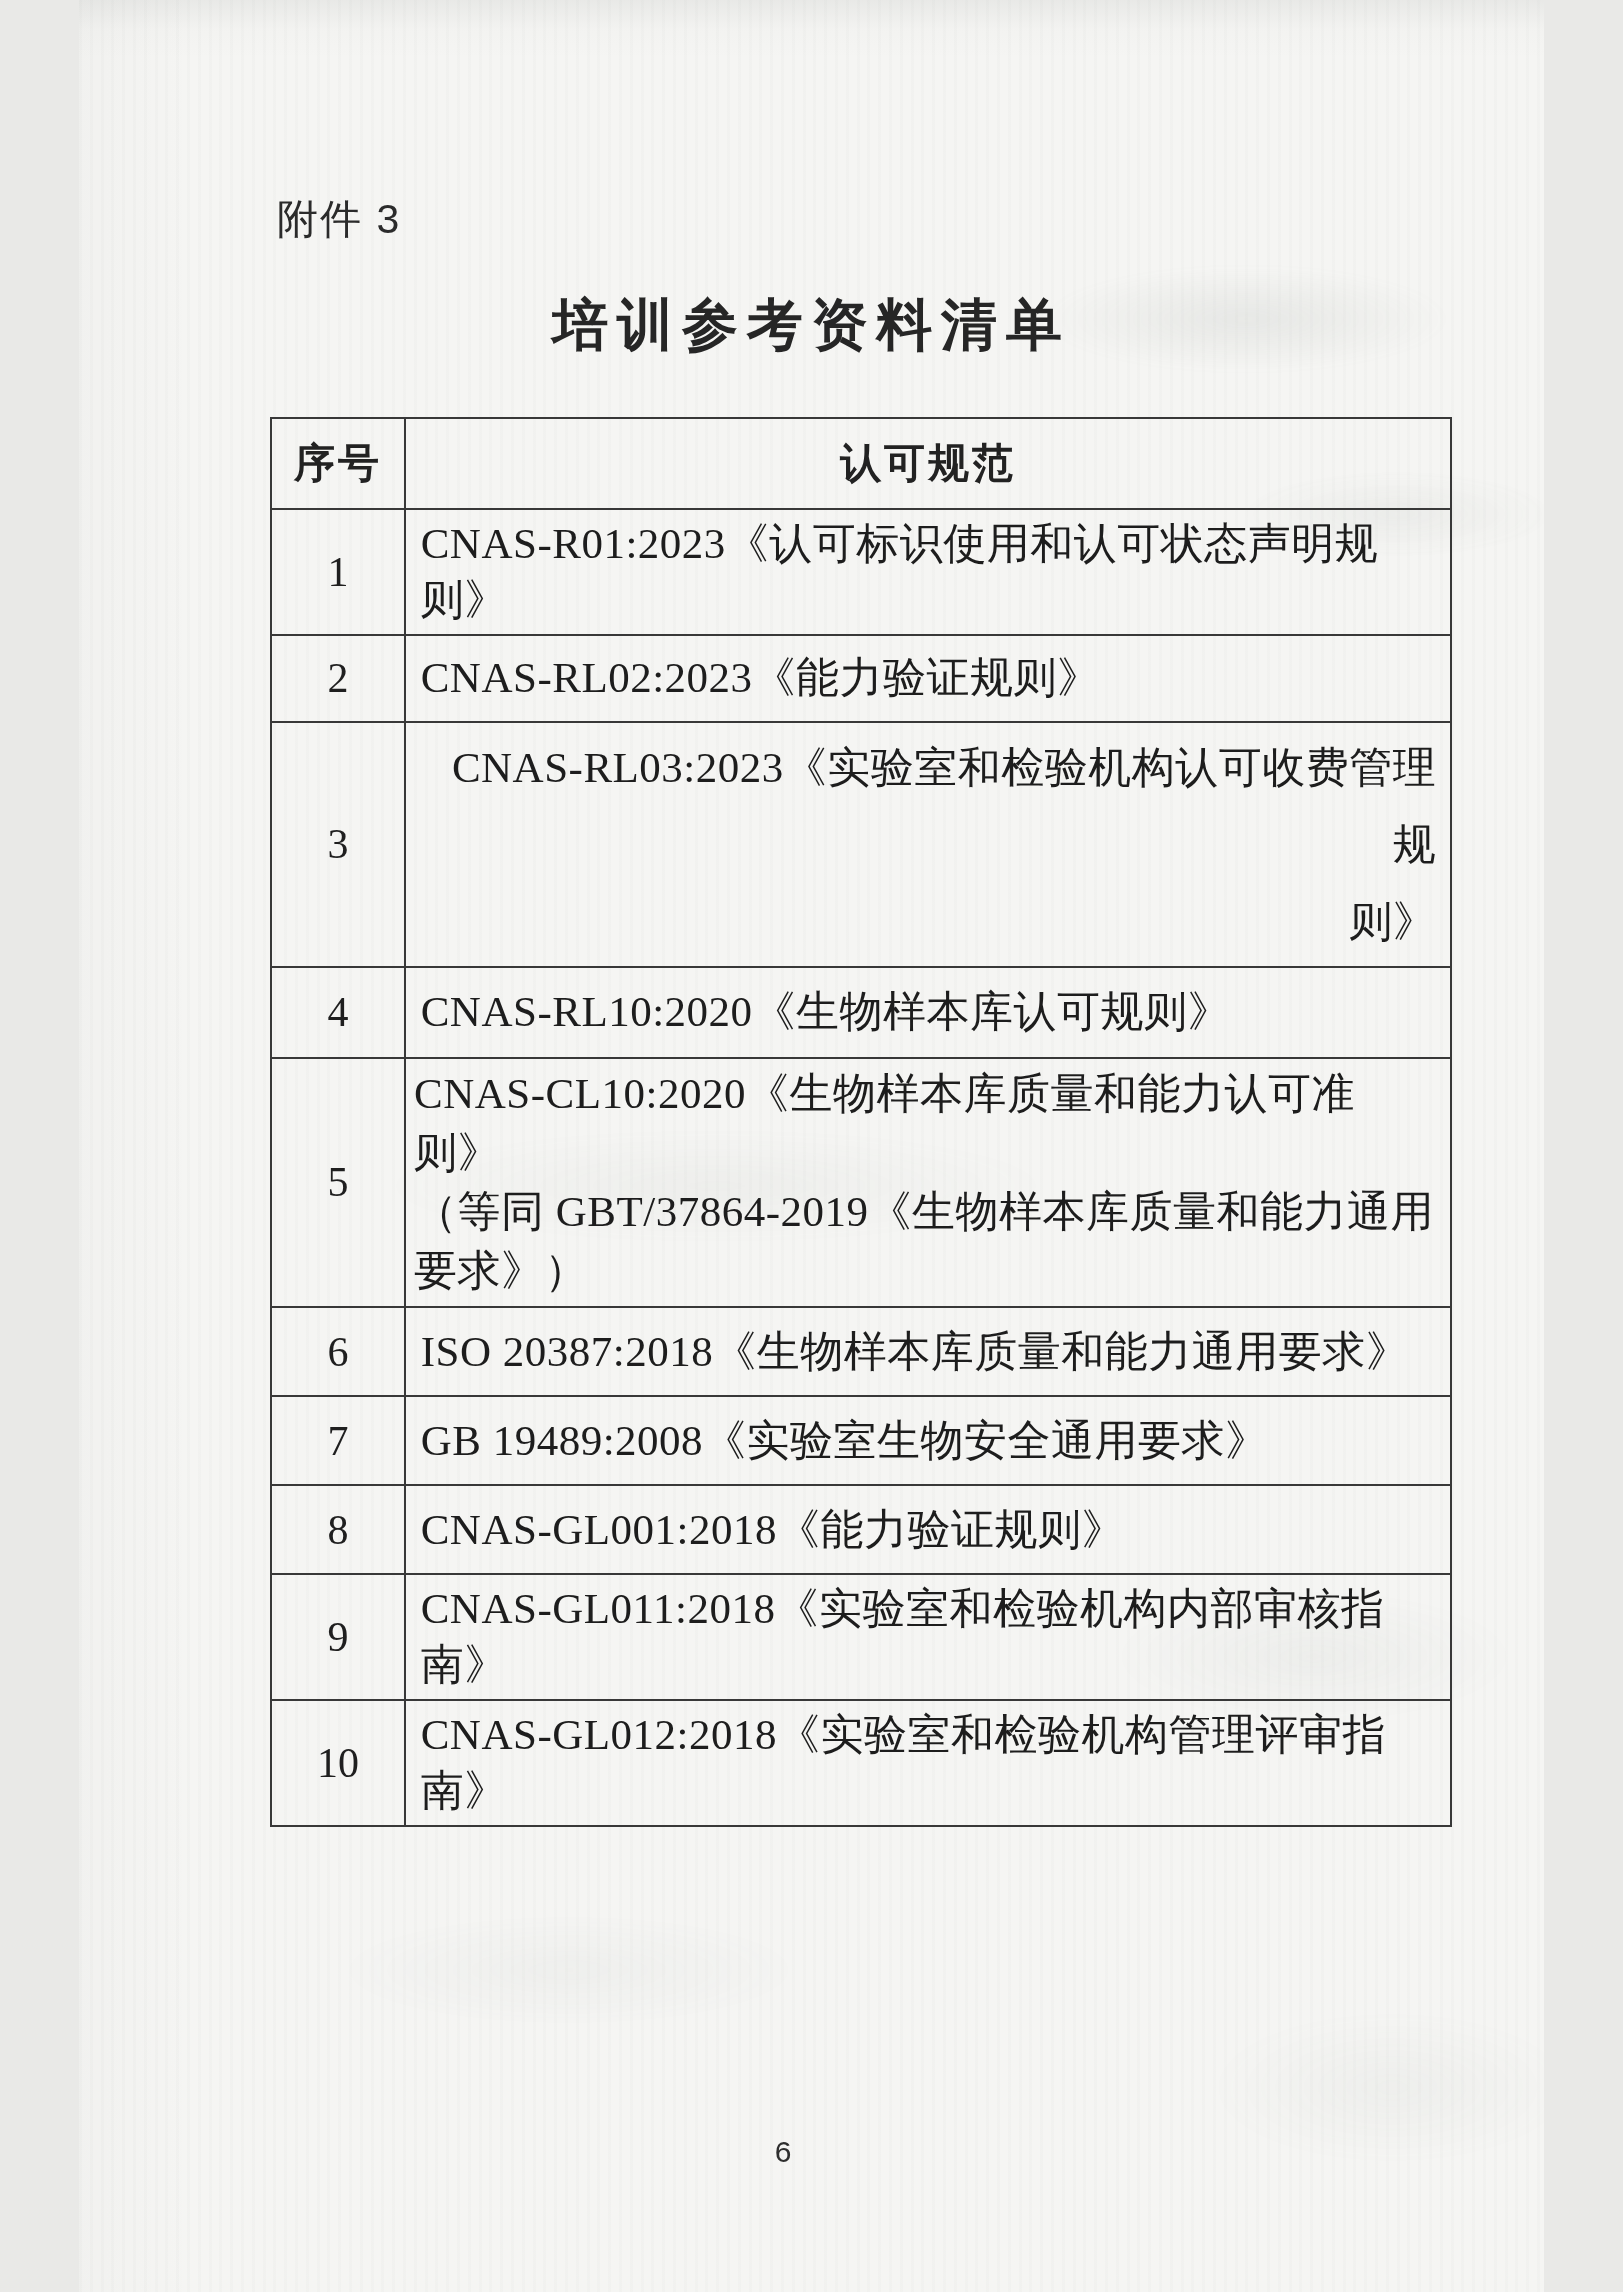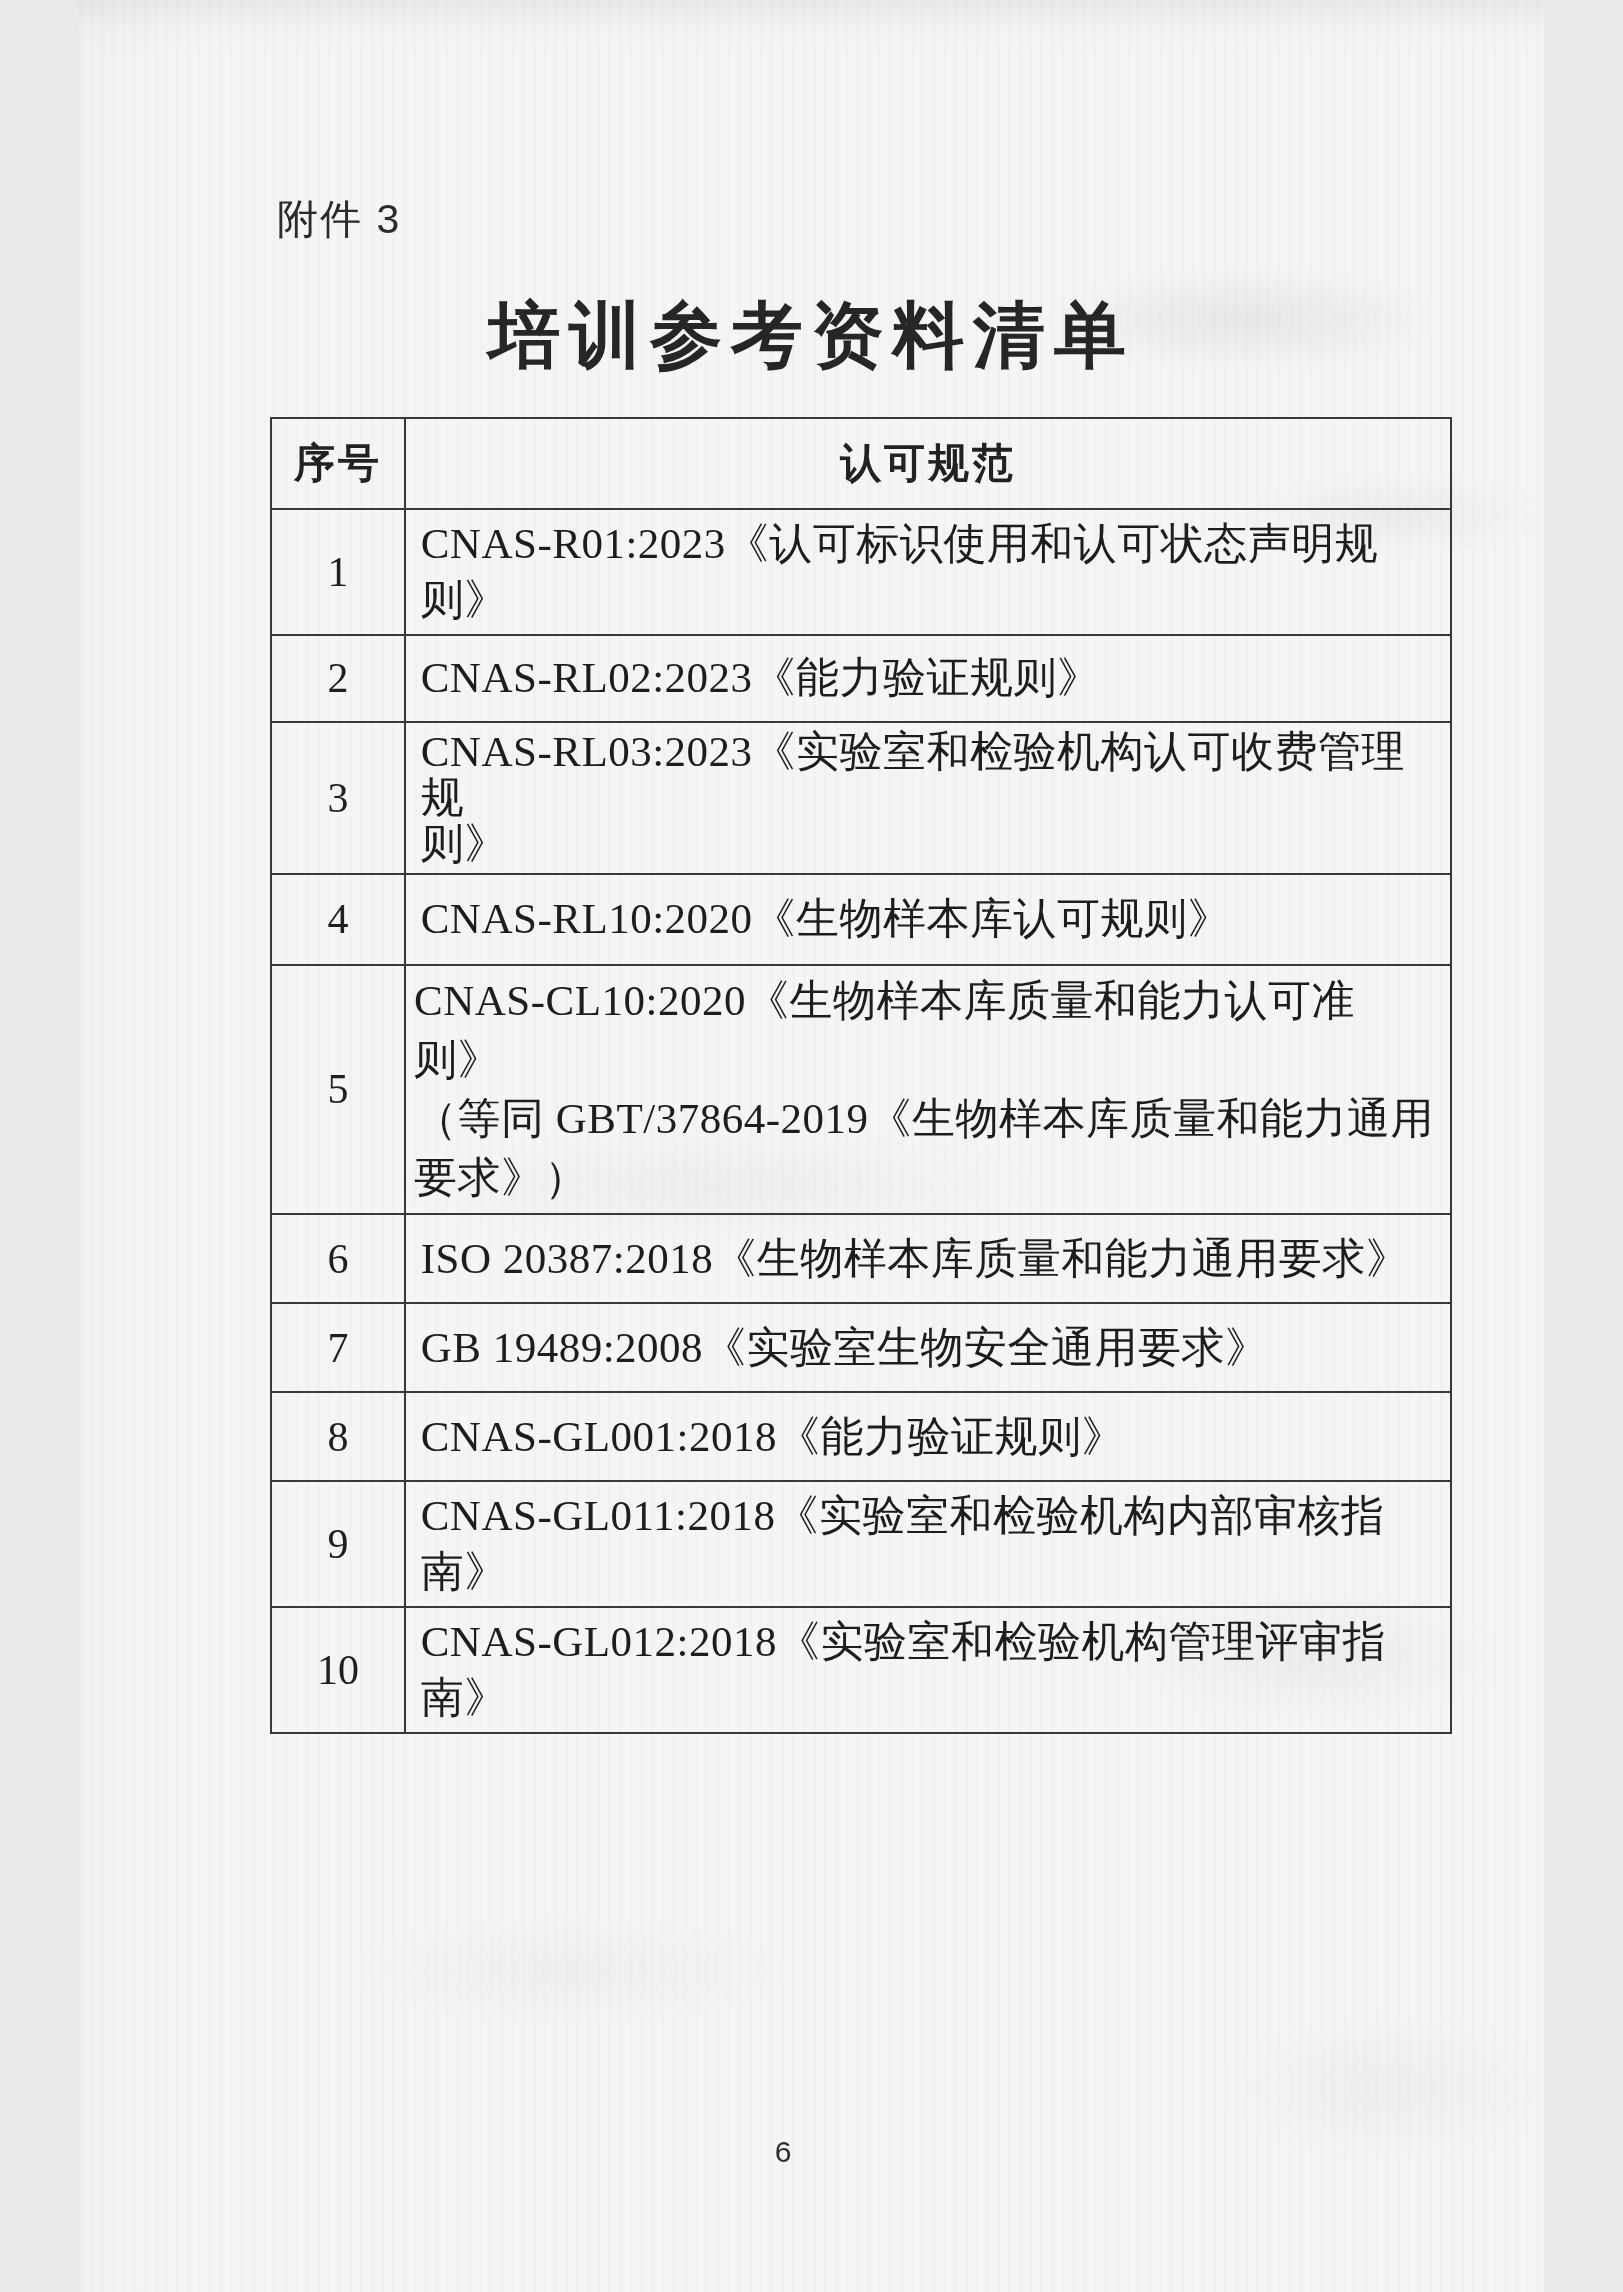--- a/index.html
+++ b/index.html
@@ -46,21 +46,21 @@
     color: #2b2b2b;
     white-space: nowrap;
   }
   .doc-title {
     position: absolute;
     left: 0;
     right: 0;
     top: 288px;
     text-align: center;
     font-family: "Liberation Sans", "DejaVu Sans", sans-serif;
-    font-size: 72px;
+    font-size: 56px;
     font-weight: 700;
     letter-spacing: 8.8px;
     color: #262626;
     white-space: nowrap;
   }
 
   table.ref-table {
     position: absolute;
     left: 191px;
     top: 417px;
@@ -92,21 +92,21 @@
     font-size: 43px;
     color: #1d1d1d;
     padding: 5.9px 13.7px 5.9px 14.7px;
     white-space: pre-line;
     line-height: 56px;
     letter-spacing: 0.5px;
   }
   tr.r1  { height: 101px; }
   tr.r2  { height: 87px;  }
   tr.r3  { height: 115px; }
-  tr.r3 td.name { line-height: 46px; }
+  tr.r3 td.name { line-height: 77px; text-align: right; }
   tr.r4  { height: 91px;  }
   tr.r5  { height: 173px; }
   tr.r5 td.name { line-height: 59px; padding-left: 8px; }
   tr.r6, tr.r7, tr.r8, tr.r9, tr.r10 { height: 89px; }
 
   .note {
     position: absolute;
     left: 196px;
     top: 1541px;
     width: 1196px;

